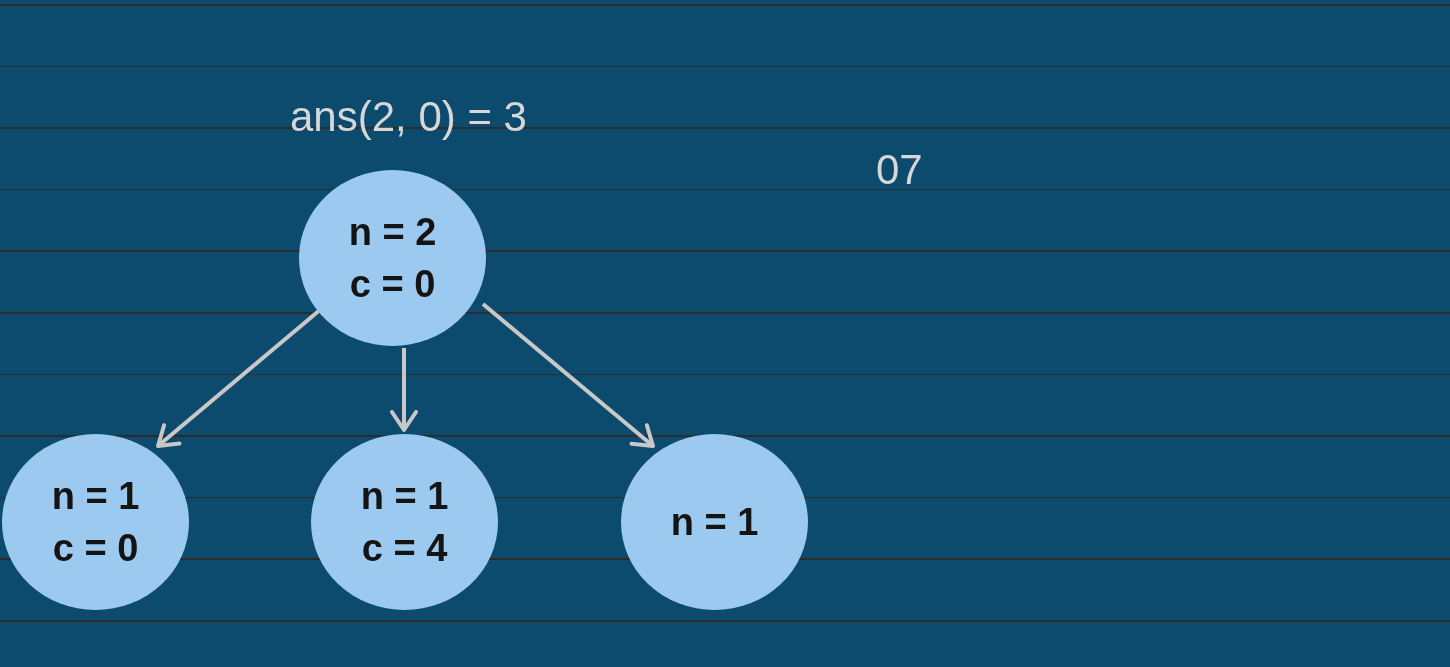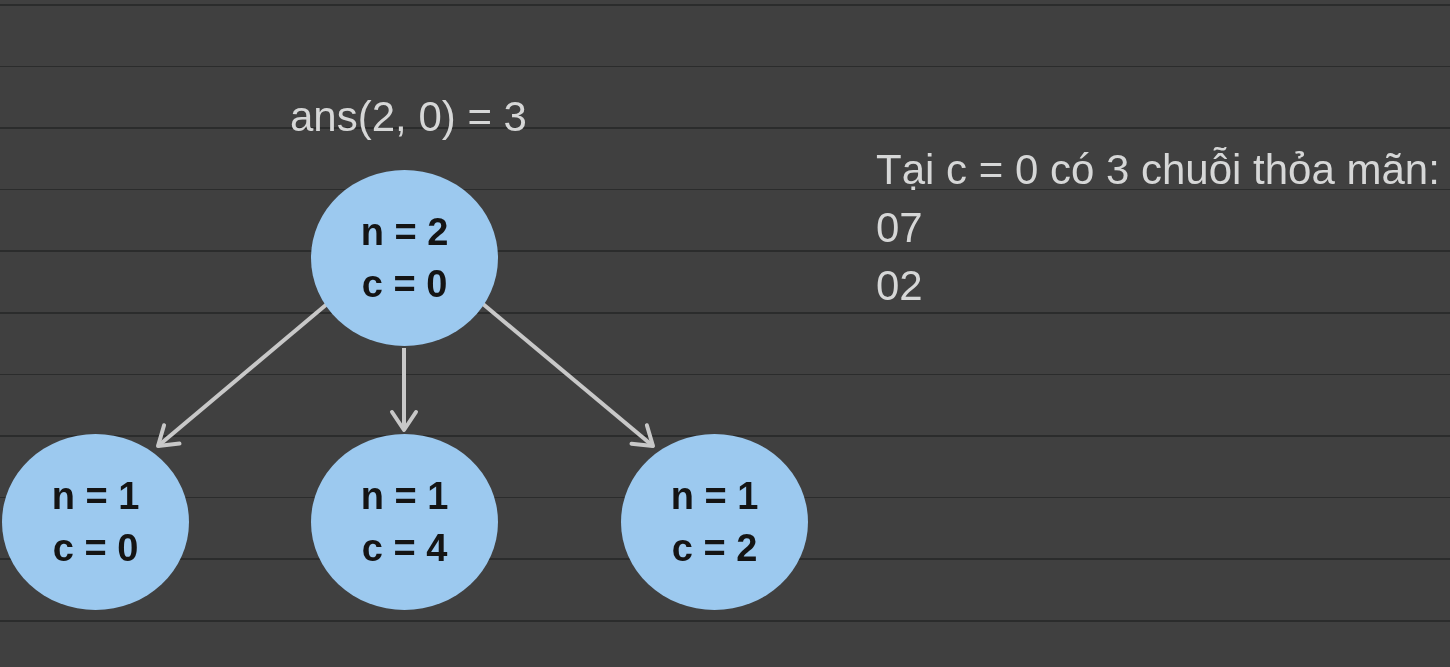--- a/index.html
+++ b/index.html
@@ -7,21 +7,21 @@
     padding: 0;
     width: 1450px;
     height: 667px;
     overflow: hidden;
     font-family: "Liberation Sans", sans-serif;
   }
   .canvas {
     position: relative;
     width: 1450px;
     height: 667px;
-    background-color: #404040;
+    background-color: #0c4a6e;
     overflow: hidden;
   }
   .ruling {
     position: absolute;
     left: 0;
     right: 0;
     top: 4px;
     bottom: 0;
     background: repeating-linear-gradient(
       to bottom,
@@ -48,21 +48,21 @@
     justify-content: center;
     z-index: 2;
   }
   .node .nline {
     font-size: 38px;
     line-height: 52px;
     font-weight: 700;
     color: #141414;
     white-space: nowrap;
   }
-  .node-root    { left: 311px; top: 170px; }
+  .node-root    { left: 299px; top: 170px; }
   .node-child-0 { left: 2px;   top: 434px; }
   .node-child-1 { left: 311px; top: 434px; }
   .node-child-2 { left: 621px; top: 434px; }
 
   .ans-label {
     position: absolute;
     left: 290px;
     top: 94px;
     font-size: 42px;
     line-height: 46px;
@@ -114,22 +114,19 @@
     <div class="nline">c = 0</div>
   </div>
 
   <div class="node node-child-1">
     <div class="nline">n = 1</div>
     <div class="nline">c = 4</div>
   </div>
 
   <div class="node node-child-2">
     <div class="nline">n = 1</div>
-    <div class="nline">c = 2</div>
   </div>
 
   <div class="side-note">
-    <div class="note-title">Tại c = 0 có 3 chuỗi thỏa mãn:</div>
     <div class="note-item">07</div>
-    <div class="note-item">02</div>
   </div>
 
 </div>
 
 </body></html>

